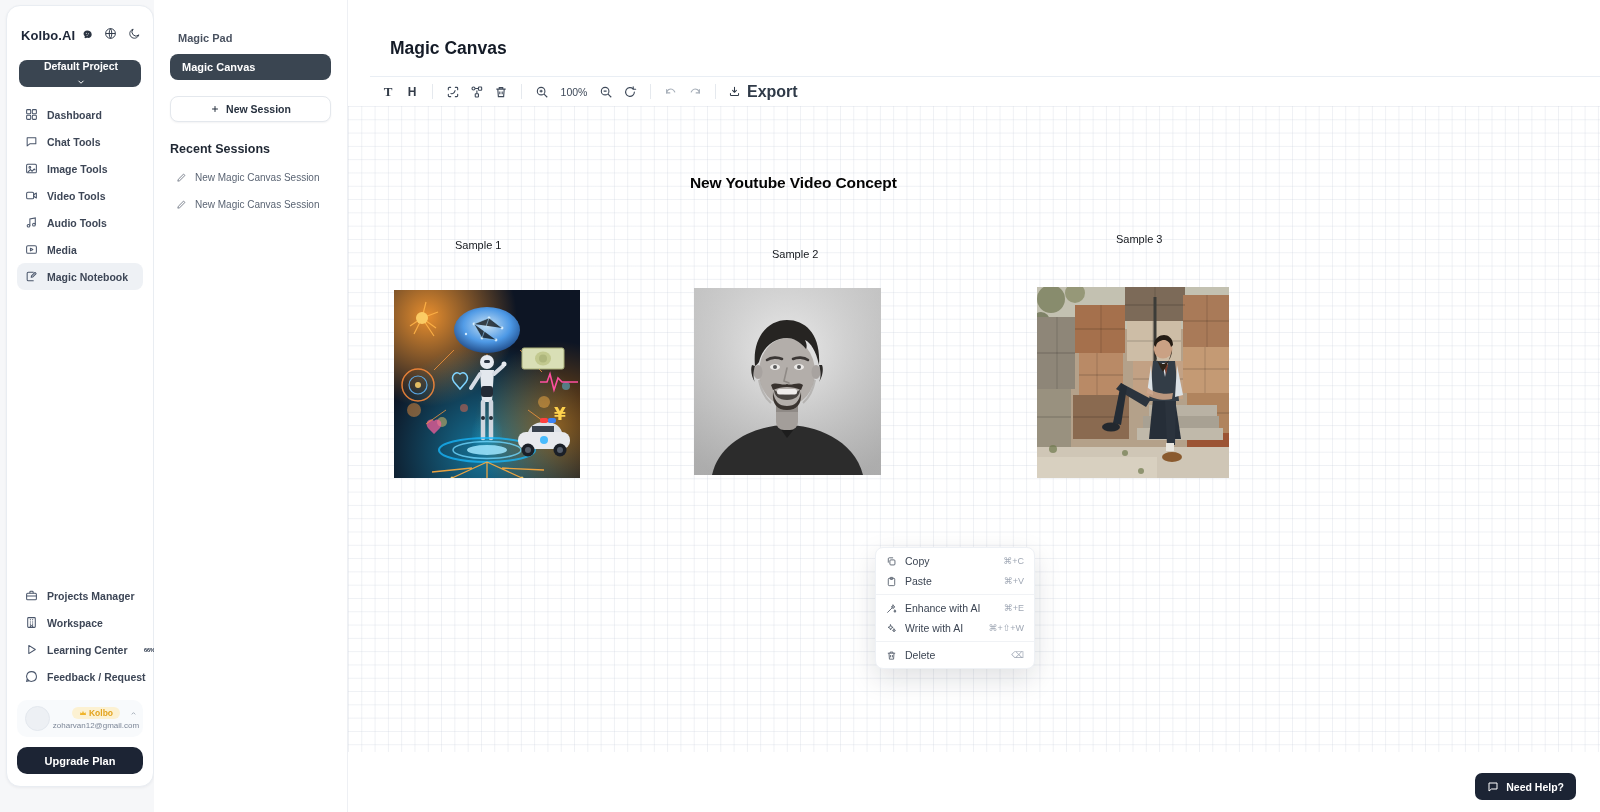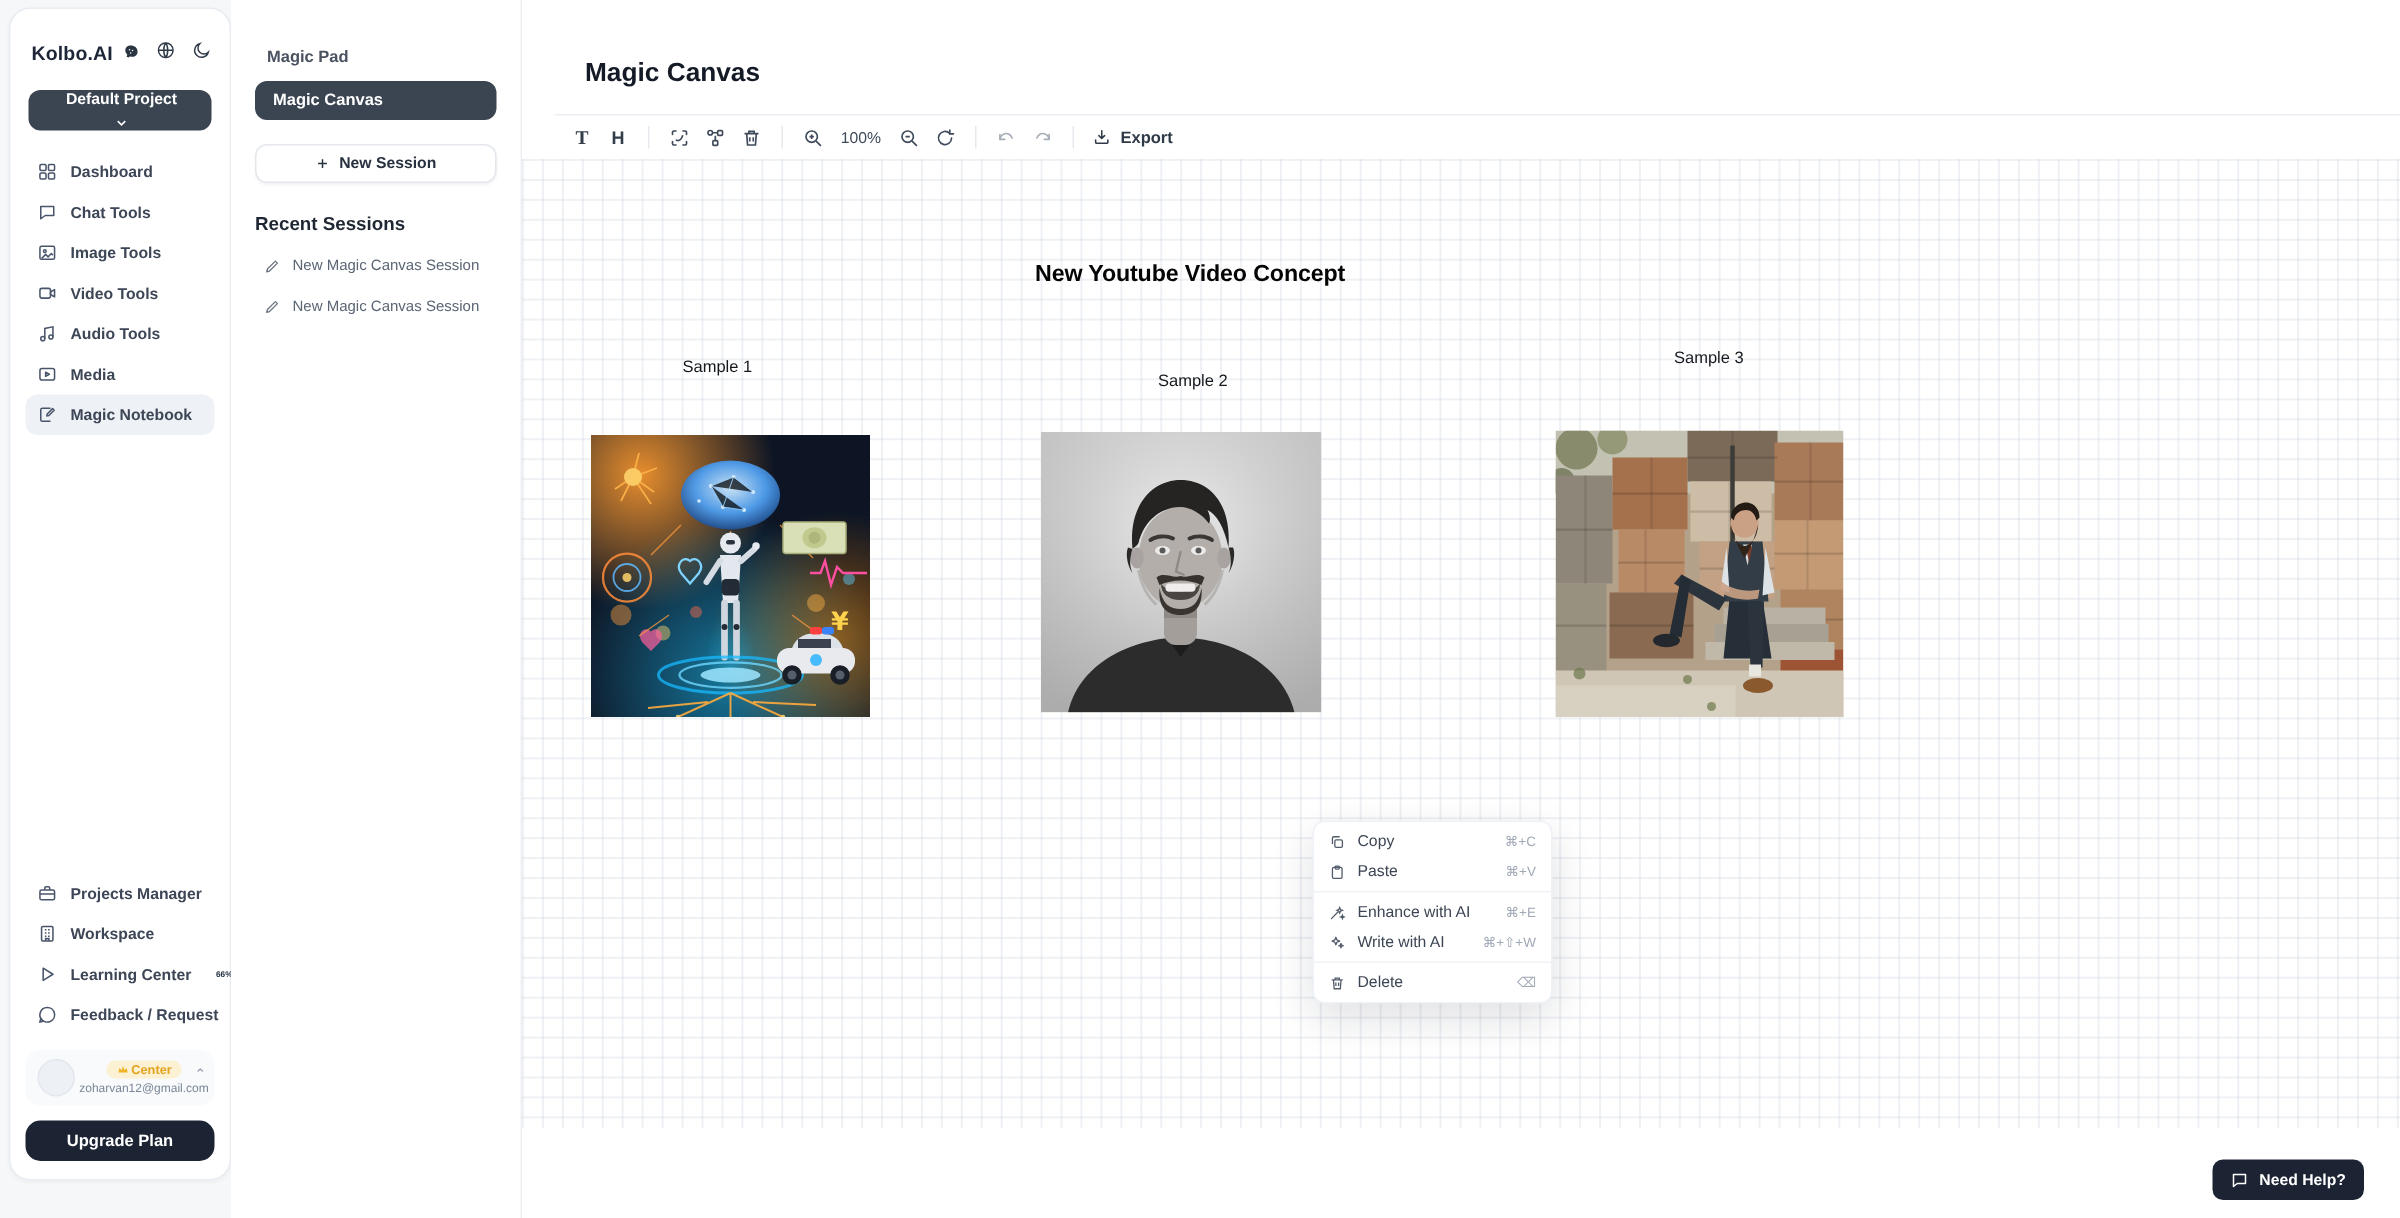--- a/index.html
+++ b/index.html
@@ -65,21 +65,21 @@
     border-top:1px solid #e9eef4; display:flex; align-items:center; padding-left:6px; background:#fff; }
   .tbtn { width:24px; height:24px; border:none; background:none; cursor:pointer; color:#3f4a5a;
     display:flex; align-items:center; justify-content:center; font-family:inherit; }
   .tbtn svg { width:14px; height:14px; }
   .tbtn.muted { color:#a6aeb8; }
   .t-glyph { font-family:"Liberation Serif", serif; font-size:13px; font-weight:700; color:#333c49; }
   .h-glyph { font-size:12px; font-weight:700; color:#333c49; }
   .tdiv { width:1px; height:15px; background:#e5e9ee; margin:0 8px; }
   .zoom-label { font-size:10.5px; color:#3f4a5a; margin:0 6px; min-width:28px; text-align:center; }
   .export-btn { display:flex; align-items:center; gap:6px; border:none; background:none;
-    cursor:pointer; color:#2f3a48; font-size:11px; font-weight:600; margin-left:4px; font-family:inherit; }
+    cursor:pointer; color:#2f3a48; font-size:16px; font-weight:600; margin-left:4px; font-family:inherit; }
   .export-btn svg { width:13px; height:13px; }
 
   .grid-canvas { position:absolute; left:0; right:0; top:106px; height:646px; background:#fff;
     background-image:
       linear-gradient(to right, rgba(205,212,223,.33) 1px, transparent 1px),
       linear-gradient(to bottom, rgba(205,212,223,.33) 1px, transparent 1px);
     background-size:13.3px 13.3px; }
 
   .canvas-heading { position:absolute; left:342px; top:174px; font-size:15.5px; font-weight:800; color:#050505; letter-spacing:-.1px; }
   .sample-label { position:absolute; font-size:11px; color:#15181d; }
@@ -231,21 +231,21 @@
       </button>
     </nav>
 
     <div class="user-row">
       <div class="avatar"></div>
       <div class="user-meta">
         <span class="owner-badge">
           <svg viewBox="0 0 24 24" fill="#f0b429">
               <path d="M3 18h18l-1.2-8.5-4.8 3.5L12 5.5 9 13 4.2 9.5z"></path>
             </svg>
-          <span>Center</span>
+          <span>Kolbo</span>
         </span>
         <span class="user-email">zoharvan12@gmail.com</span>
       </div>
       <svg class="user-chevron" viewBox="0 0 24 24" fill="none" stroke="currentColor" stroke-width="3">
           <path d="M6 15l6-6 6 6"></path>
         </svg>
     </div>
 
     <button class="upgrade-btn">Upgrade Plan</button>
   </aside>

